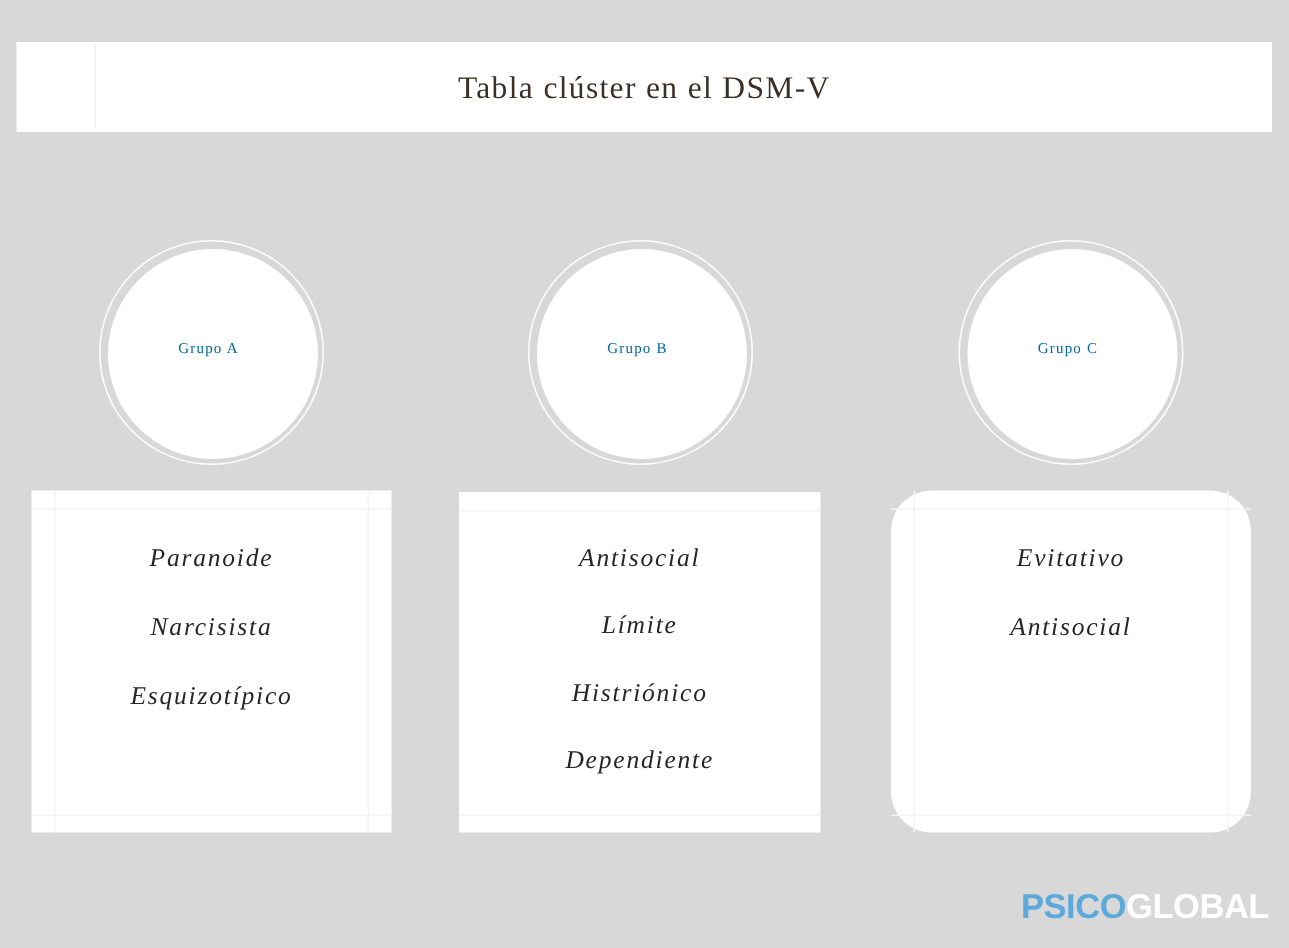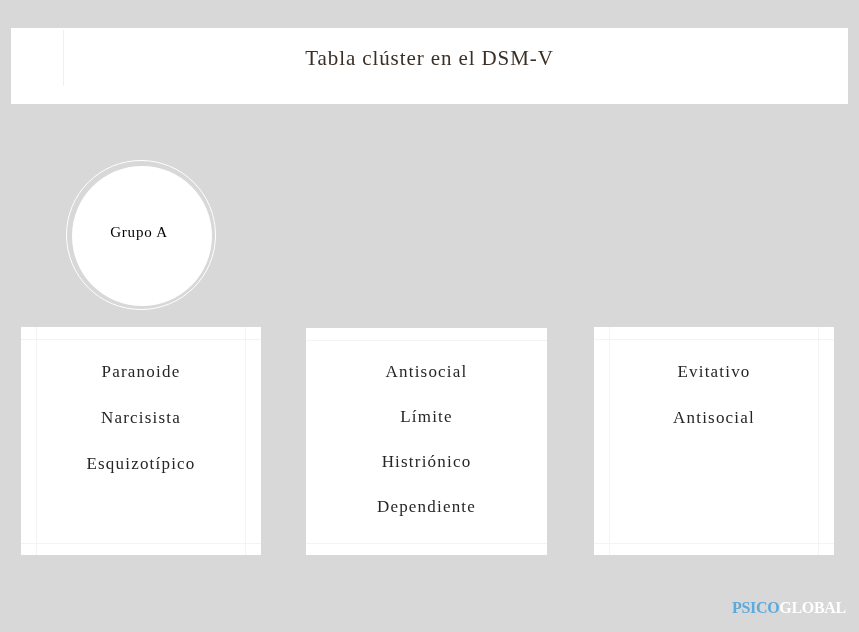--- a/index.html
+++ b/index.html
@@ -20,21 +20,21 @@
     height: 632px;
     background: #d8d8d8;
   }
 
   
   .header-card {
     position: absolute;
     left: 11px;
     top: 28px;
     width: 837px;
-    height: 76px;
+    height: 60px;
     background: #ffffff;
   }
   .header-rule {
     position: absolute;
     left: 52px;
     top: 2px;
     width: 1px;
     height: 56px;
     background: #f0f0f0;
   }
@@ -82,23 +82,23 @@
   .circle-label {
     position: absolute;
     left: 0;
     top: 0;
     width: 150px;
     height: 150px;
     display: flex;
     align-items: center;
     justify-content: center;
     font-family: "Liberation Serif", "DejaVu Serif", serif;
-    font-size: 15px;
+    font-size: 10px;
     letter-spacing: 0.8px;
-    color: #000000;
+    color: #0369a1;
     text-indent: -4px;
     padding-bottom: 6px;
     box-sizing: border-box;
     white-space: nowrap;
   }
 
   
   .panel {
     position: absolute;
     background: #ffffff;
@@ -118,41 +118,42 @@
   .panel-list {
     position: absolute;
     left: 0;
     top: 0;
     width: 100%;
     height: 100%;
     display: flex;
     flex-direction: column;
     align-items: center;
     box-sizing: border-box;
+    font-style: italic;
   }
   .panel-list.count-3 { padding-top: 36px; }
   .panel-list.count-4 { padding-top: 35px; }
   .panel-item {
     font-family: "Liberation Serif", "DejaVu Serif", serif;
     font-size: 17px;
     letter-spacing: 1.2px;
     color: #262626;
     line-height: 1;
     white-space: nowrap;
   }
   .panel-list.count-3 .panel-item { margin-bottom: 29px; }
   .panel-list.count-4 .panel-item { margin-bottom: 28px; }
 
   
   .logo {
     position: absolute;
     right: 13px;
     bottom: 16px;
-    font-family: Liberation Serif, serif;
-    font-size: 16px;
+    font-family: Liberation Sans, sans-serif;
+    font-size: 23px;
     font-weight: bold;
     letter-spacing: -0.3px;
     line-height: 1;
     white-space: nowrap;
   }
   .logo-psico  { color: #5ca9dc; }
   .logo-global { color: #ffffff; }
 </style>
 </head>
 <body>
@@ -163,21 +164,31 @@
     <div class="header-rule"></div>
     <div class="header-title">Tabla clúster en el DSM-V</div>
   </div>
 
   <div class="circle-group" style="left:66px; top:160px;">
     <div class="circle-ring"></div>
     <div class="circle-disc"></div>
     <div class="circle-label">Grupo A</div>
   </div>
 
-
+  <div class="circle-group" style="left:352px; top:160px;">
+    <div class="circle-ring"></div>
+    <div class="circle-disc"></div>
+    <div class="circle-label">Grupo B</div>
+  </div>
+
+  <div class="circle-group" style="left:639px; top:160px;">
+    <div class="circle-ring"></div>
+    <div class="circle-disc"></div>
+    <div class="circle-label">Grupo C</div>
+  </div>
 
   <div class="panel" style="left:21px; top:327px; width:240px; height:228px;">
     <div class="panel-guide-v-left"></div>
     <div class="panel-guide-v-right"></div>
     <div class="panel-guide-h-top"></div>
     <div class="panel-guide-h-bottom"></div>
     <div class="panel-list count-3">
       <div class="panel-item">Paranoide</div>
       <div class="panel-item">Narcisista</div>
       <div class="panel-item">Esquizotípico</div>
@@ -188,21 +199,21 @@
     <div class="panel-guide-h-top"></div>
     <div class="panel-guide-h-bottom"></div>
     <div class="panel-list count-4">
       <div class="panel-item">Antisocial</div>
       <div class="panel-item">Límite</div>
       <div class="panel-item">Histriónico</div>
       <div class="panel-item">Dependiente</div>
     </div>
   </div>
 
-  <div class="panel" style="left:594px; top:327px; width:240px; height:228px;">
+  <div class="panel" style="left:594px; top:327px; width:240px; height:228px;border-radius:27px;">
     <div class="panel-guide-v-left"></div>
     <div class="panel-guide-v-right"></div>
     <div class="panel-guide-h-top"></div>
     <div class="panel-guide-h-bottom"></div>
     <div class="panel-list count-3">
       <div class="panel-item">Evitativo</div>
       <div class="panel-item">Antisocial</div>
     </div>
   </div>
 

